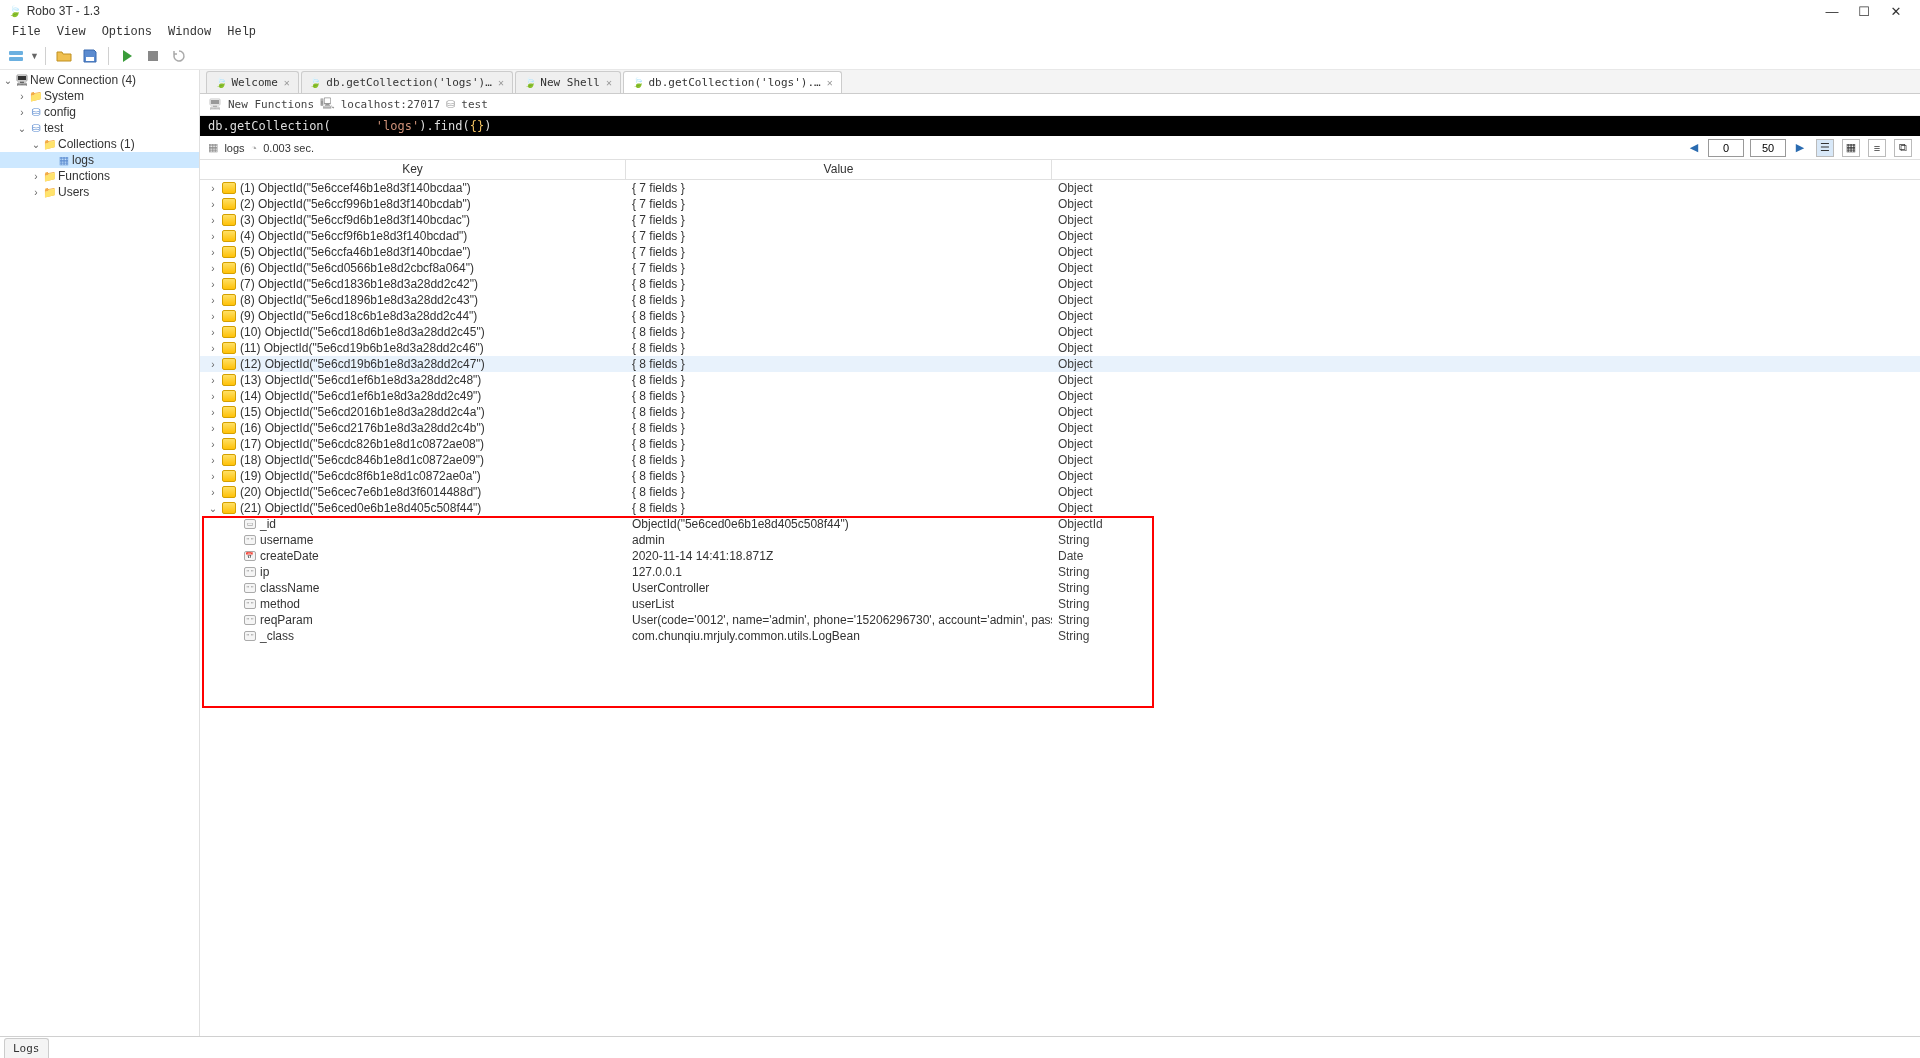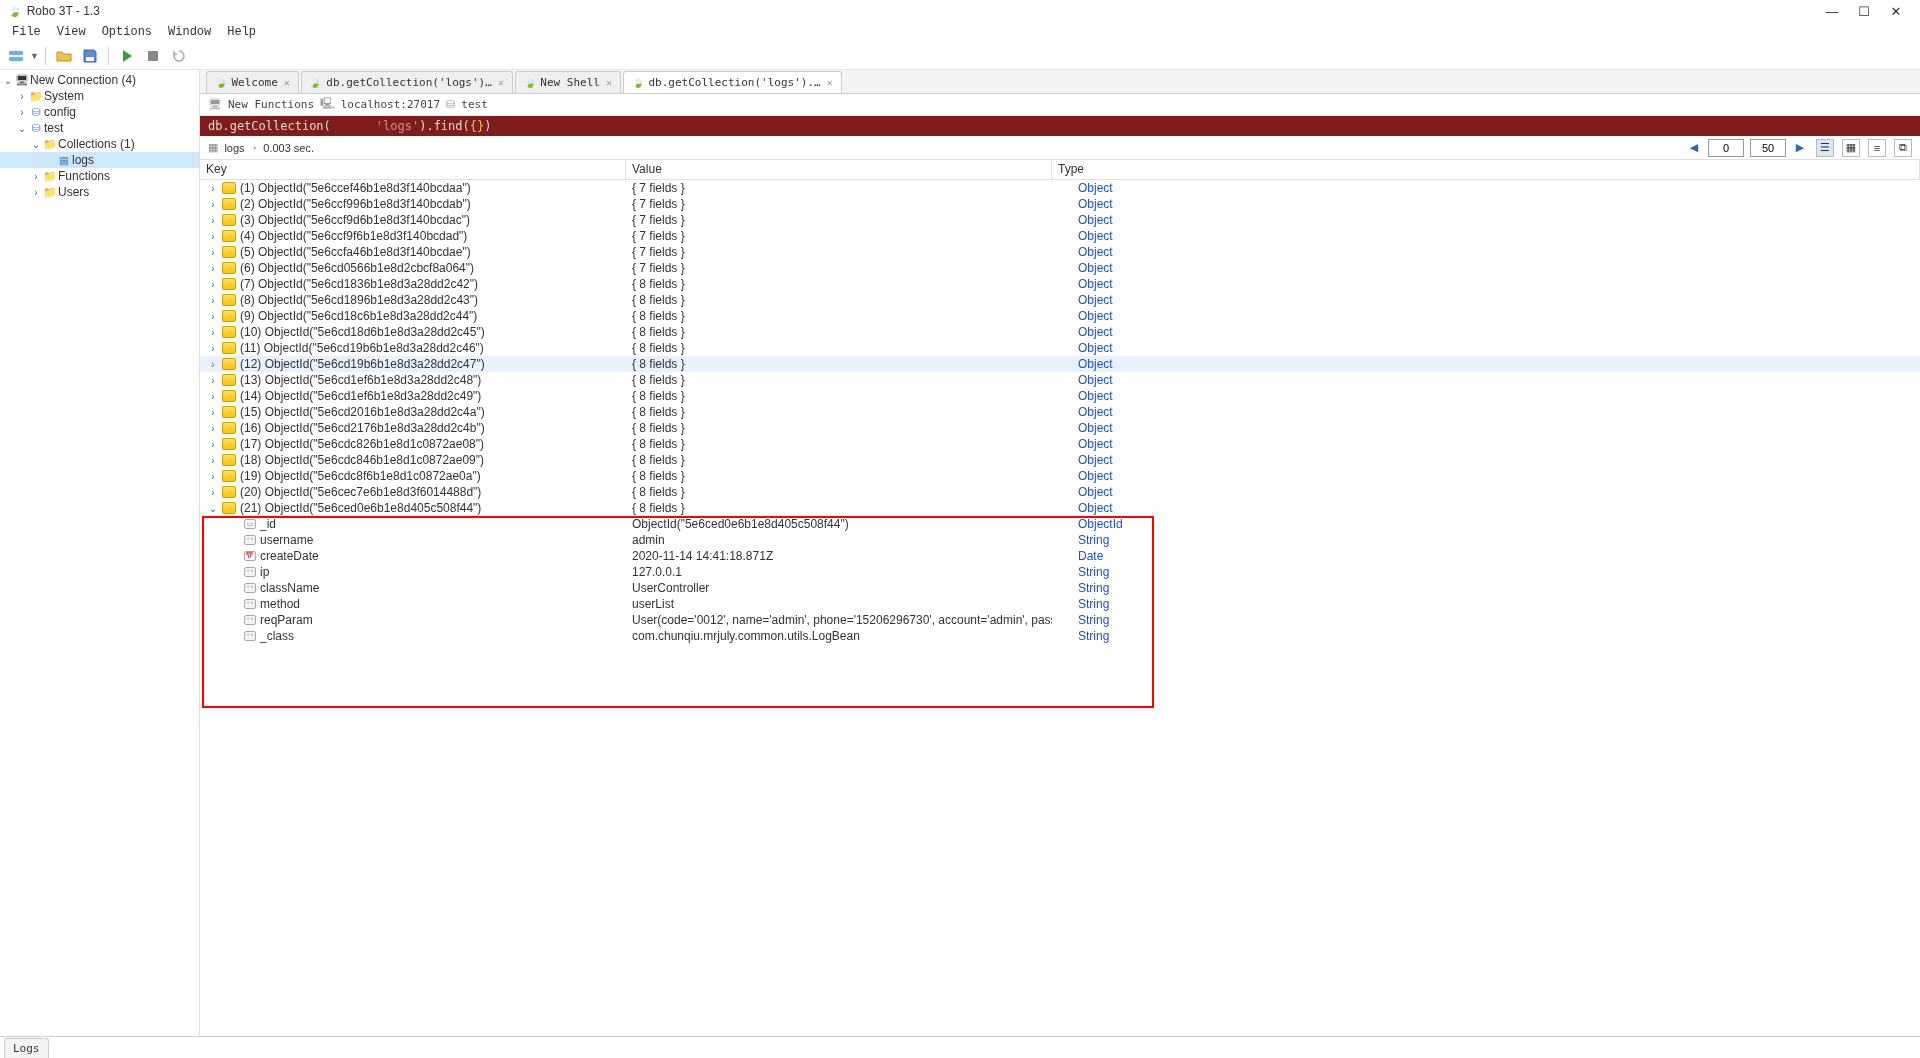--- a/index.html
+++ b/index.html
@@ -21,39 +21,39 @@
 .tree-node .caret { width: 12px; font-size: 10px; color: #666; text-align: center; }
 .tree-node .icon { width: 16px; text-align: center; font-size: 11px; }
 .main { flex: 1; display: flex; flex-direction: column; min-width: 0; }
 .tabs { height: 24px; display: flex; align-items: flex-end; padding-left: 6px; border-bottom: 1px solid #ccc; background: #f4f4f4; }
 .tab { height: 22px; display: flex; align-items: center; padding: 0 8px; border: 1px solid #ccc; border-bottom: none; margin-right: 2px; background: #efefef; font-size: 11px; font-family: "SimSun", monospace; cursor: pointer; gap: 4px; border-radius: 3px 3px 0 0; }
 .tab.active { background: #fff; }
 .tab .leaf { color: #4caf50; font-size: 10px; }
 .tab .close { color: #999; font-size: 10px; cursor: pointer; margin-left: 2px; }
 .breadcrumb { height: 22px; display: flex; align-items: center; padding: 0 8px; gap: 6px; font-size: 11px; font-family: "SimSun", monospace; color: #444; border-bottom: 1px solid #eee; }
 .breadcrumb .bicon { color: #999; font-size: 11px; }
-.querybar { background: #7f1d1d; color: #ddd; font-family: Consolas, monospace; font-size: 12px; padding: 2px 8px; height: 20px; display: flex; align-items: center; }
+.querybar { background: #000000; color: #ddd; font-family: Consolas, monospace; font-size: 12px; padding: 2px 8px; height: 20px; display: flex; align-items: center; }
 .querybar .str { color: #ce9178; margin-left: 45px; }
 .querybar .paren { color: #f0c060; }
 .resultbar { height: 24px; display: flex; align-items: center; padding: 0 8px; border-bottom: 1px solid #e0e0e0; font-size: 11px; gap: 6px; }
 .resultbar .flex { flex: 1; }
 .resultbar .pgbtn { width: 16px; height: 16px; display:flex; align-items:center; justify-content:center; cursor: pointer; color: #2a6bb0; font-size: 11px; }
 .resultbar input { width: 36px; height: 18px; text-align: center; border: 1px solid #999; font-size: 11px; }
 .resultbar .viewbtn { width: 18px; height: 18px; display:flex; align-items:center; justify-content:center; border: 1px solid #bbb; cursor: pointer; margin-left: 2px; font-size: 11px; }
 .resultbar .viewbtn.active { background: #d8e8f8; }
 .gridhdr { display: grid; grid-template-columns: 426px 426px 1fr; height: 20px; border-bottom: 1px solid #e0e0e0; font-size: 12px; color: #333; }
-.gridhdr div { padding: 2px 6px; border-right: 1px solid #e0e0e0; }
+.gridhdr div { padding: 2px 6px; border-right: 1px solid #e0e0e0; text-align: center; }
 .gridbody { flex: 1; overflow-y: auto; position: relative; }
 .row { display: grid; grid-template-columns: 426px 426px 1fr; height: 16px; font-size: 12px; cursor: pointer; align-items: center; }
 .row.hl { background: #e8f2fc; }
 .cell { padding: 0 6px; white-space: nowrap; overflow: hidden; text-overflow: ellipsis; display: flex; align-items: center; gap: 4px; }
 .cell .caret { width: 10px; font-size: 10px; color: #666; text-align: center; }
 .cell .objicon { width: 14px; height: 12px; background: linear-gradient(#ffe066,#ffc107); border-radius: 2px; border: 1px solid #d4a000; }
 .cell .fieldicon { width: 12px; height: 10px; border: 1px solid #aaa; border-radius: 2px; background: #f5f5f5; font-size: 7px; color: #888; display: flex; align-items:center; justify-content:center; }
-.cell.type { color: #1d4ed8; margin-left: 20px; }
+.cell.type { color: #404040; }
 .indent1 { padding-left: 8px; }
 .indent2 { padding-left: 30px; }
 .redbox { position: absolute; border: 2px solid #f00; pointer-events: none; }
 .statusbar { height: 22px; border-top: 1px solid #d0d0d0; display: flex; align-items: flex-end; padding: 0 4px; background: #fff; }
 .statusbar .tab { height: 20px; border: 1px solid #ccc; border-bottom: none; padding: 1px 8px; font-size: 11px; background: #f4f4f4; display:flex; align-items:center; }
 svg.icon { width: 16px; height: 16px; }
 </style>
 </head>
 <body>
 
@@ -211,21 +211,20 @@
         <span class="pgbtn">▶</span>
         <span class="viewbtn active">☰</span>
         <span class="viewbtn">▦</span>
         <span class="viewbtn">≡</span>
         <span class="viewbtn">⧉</span>
       </div>
 
       <div class="gridhdr">
         <div>Key</div>
         <div>Value</div>
-        <div>Type</div>
       </div>
 
       <div class="gridbody" id="gridbody">
 
       <div class="row">
             <div class="cell indent1">
               <span class="caret">›</span>
               <span class="objicon"></span>
               <span>(1) ObjectId("5e6ccef46b1e8d3f140bcdaa")</span>
             </div>

